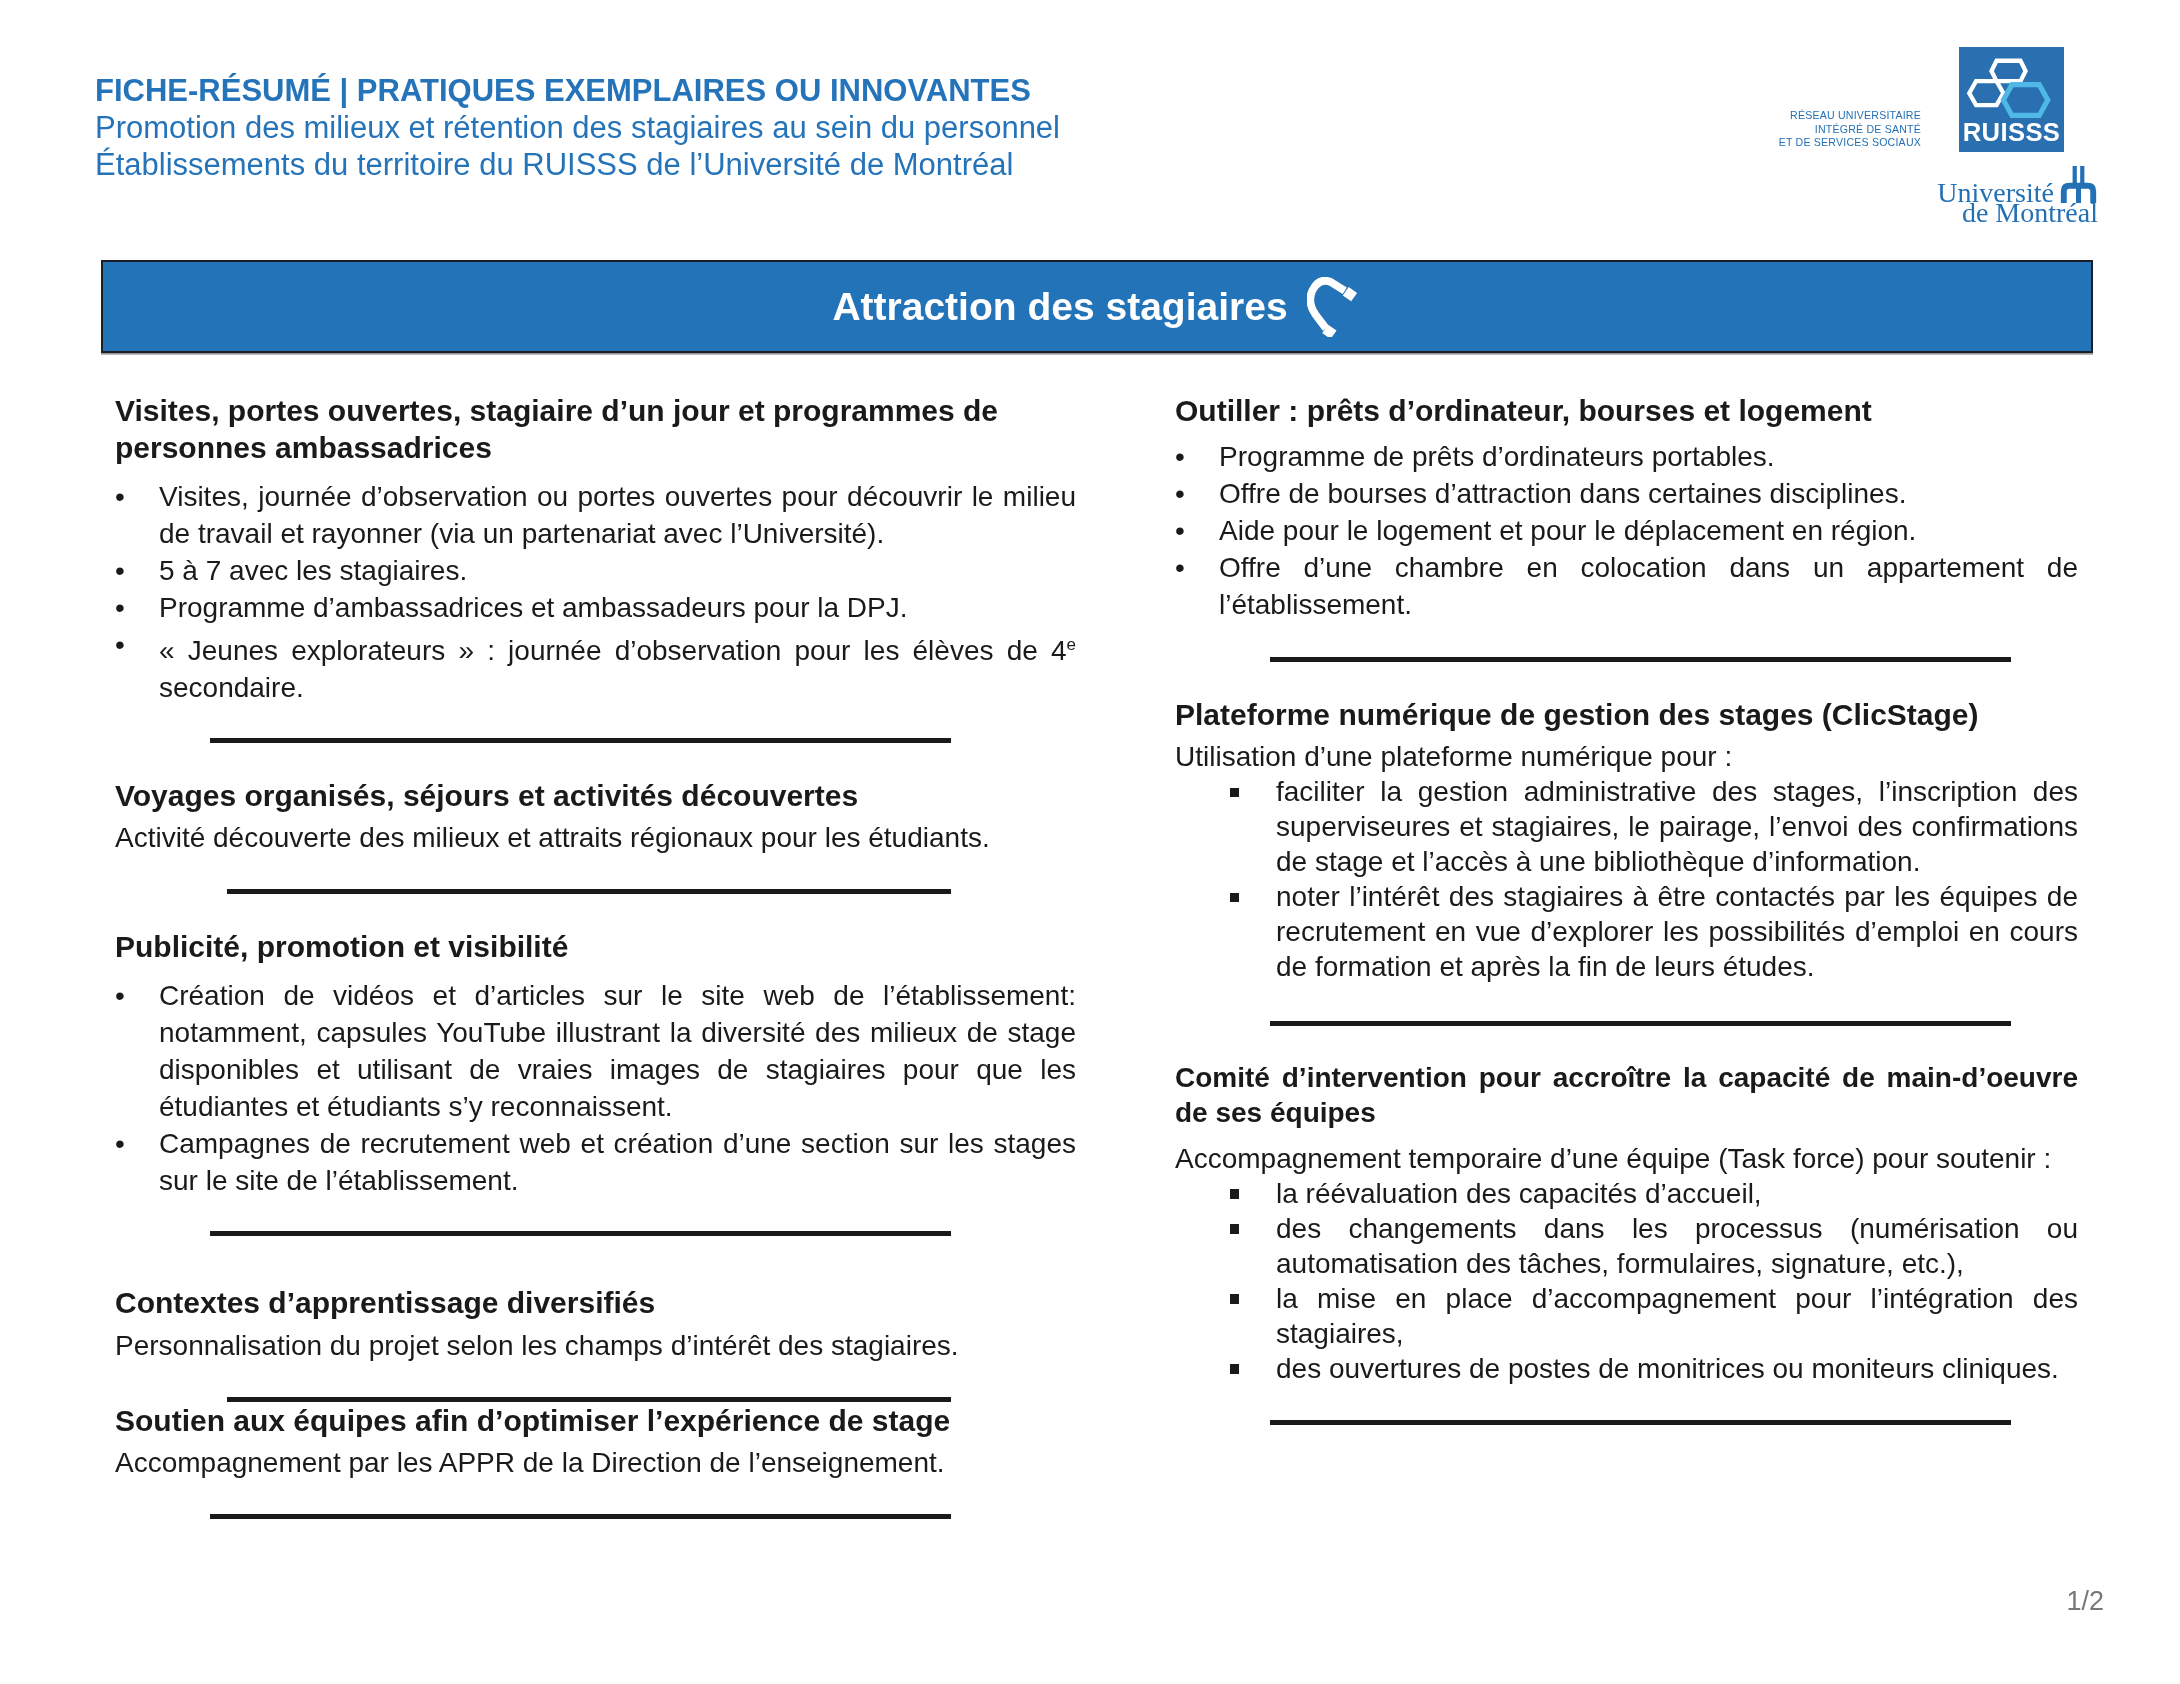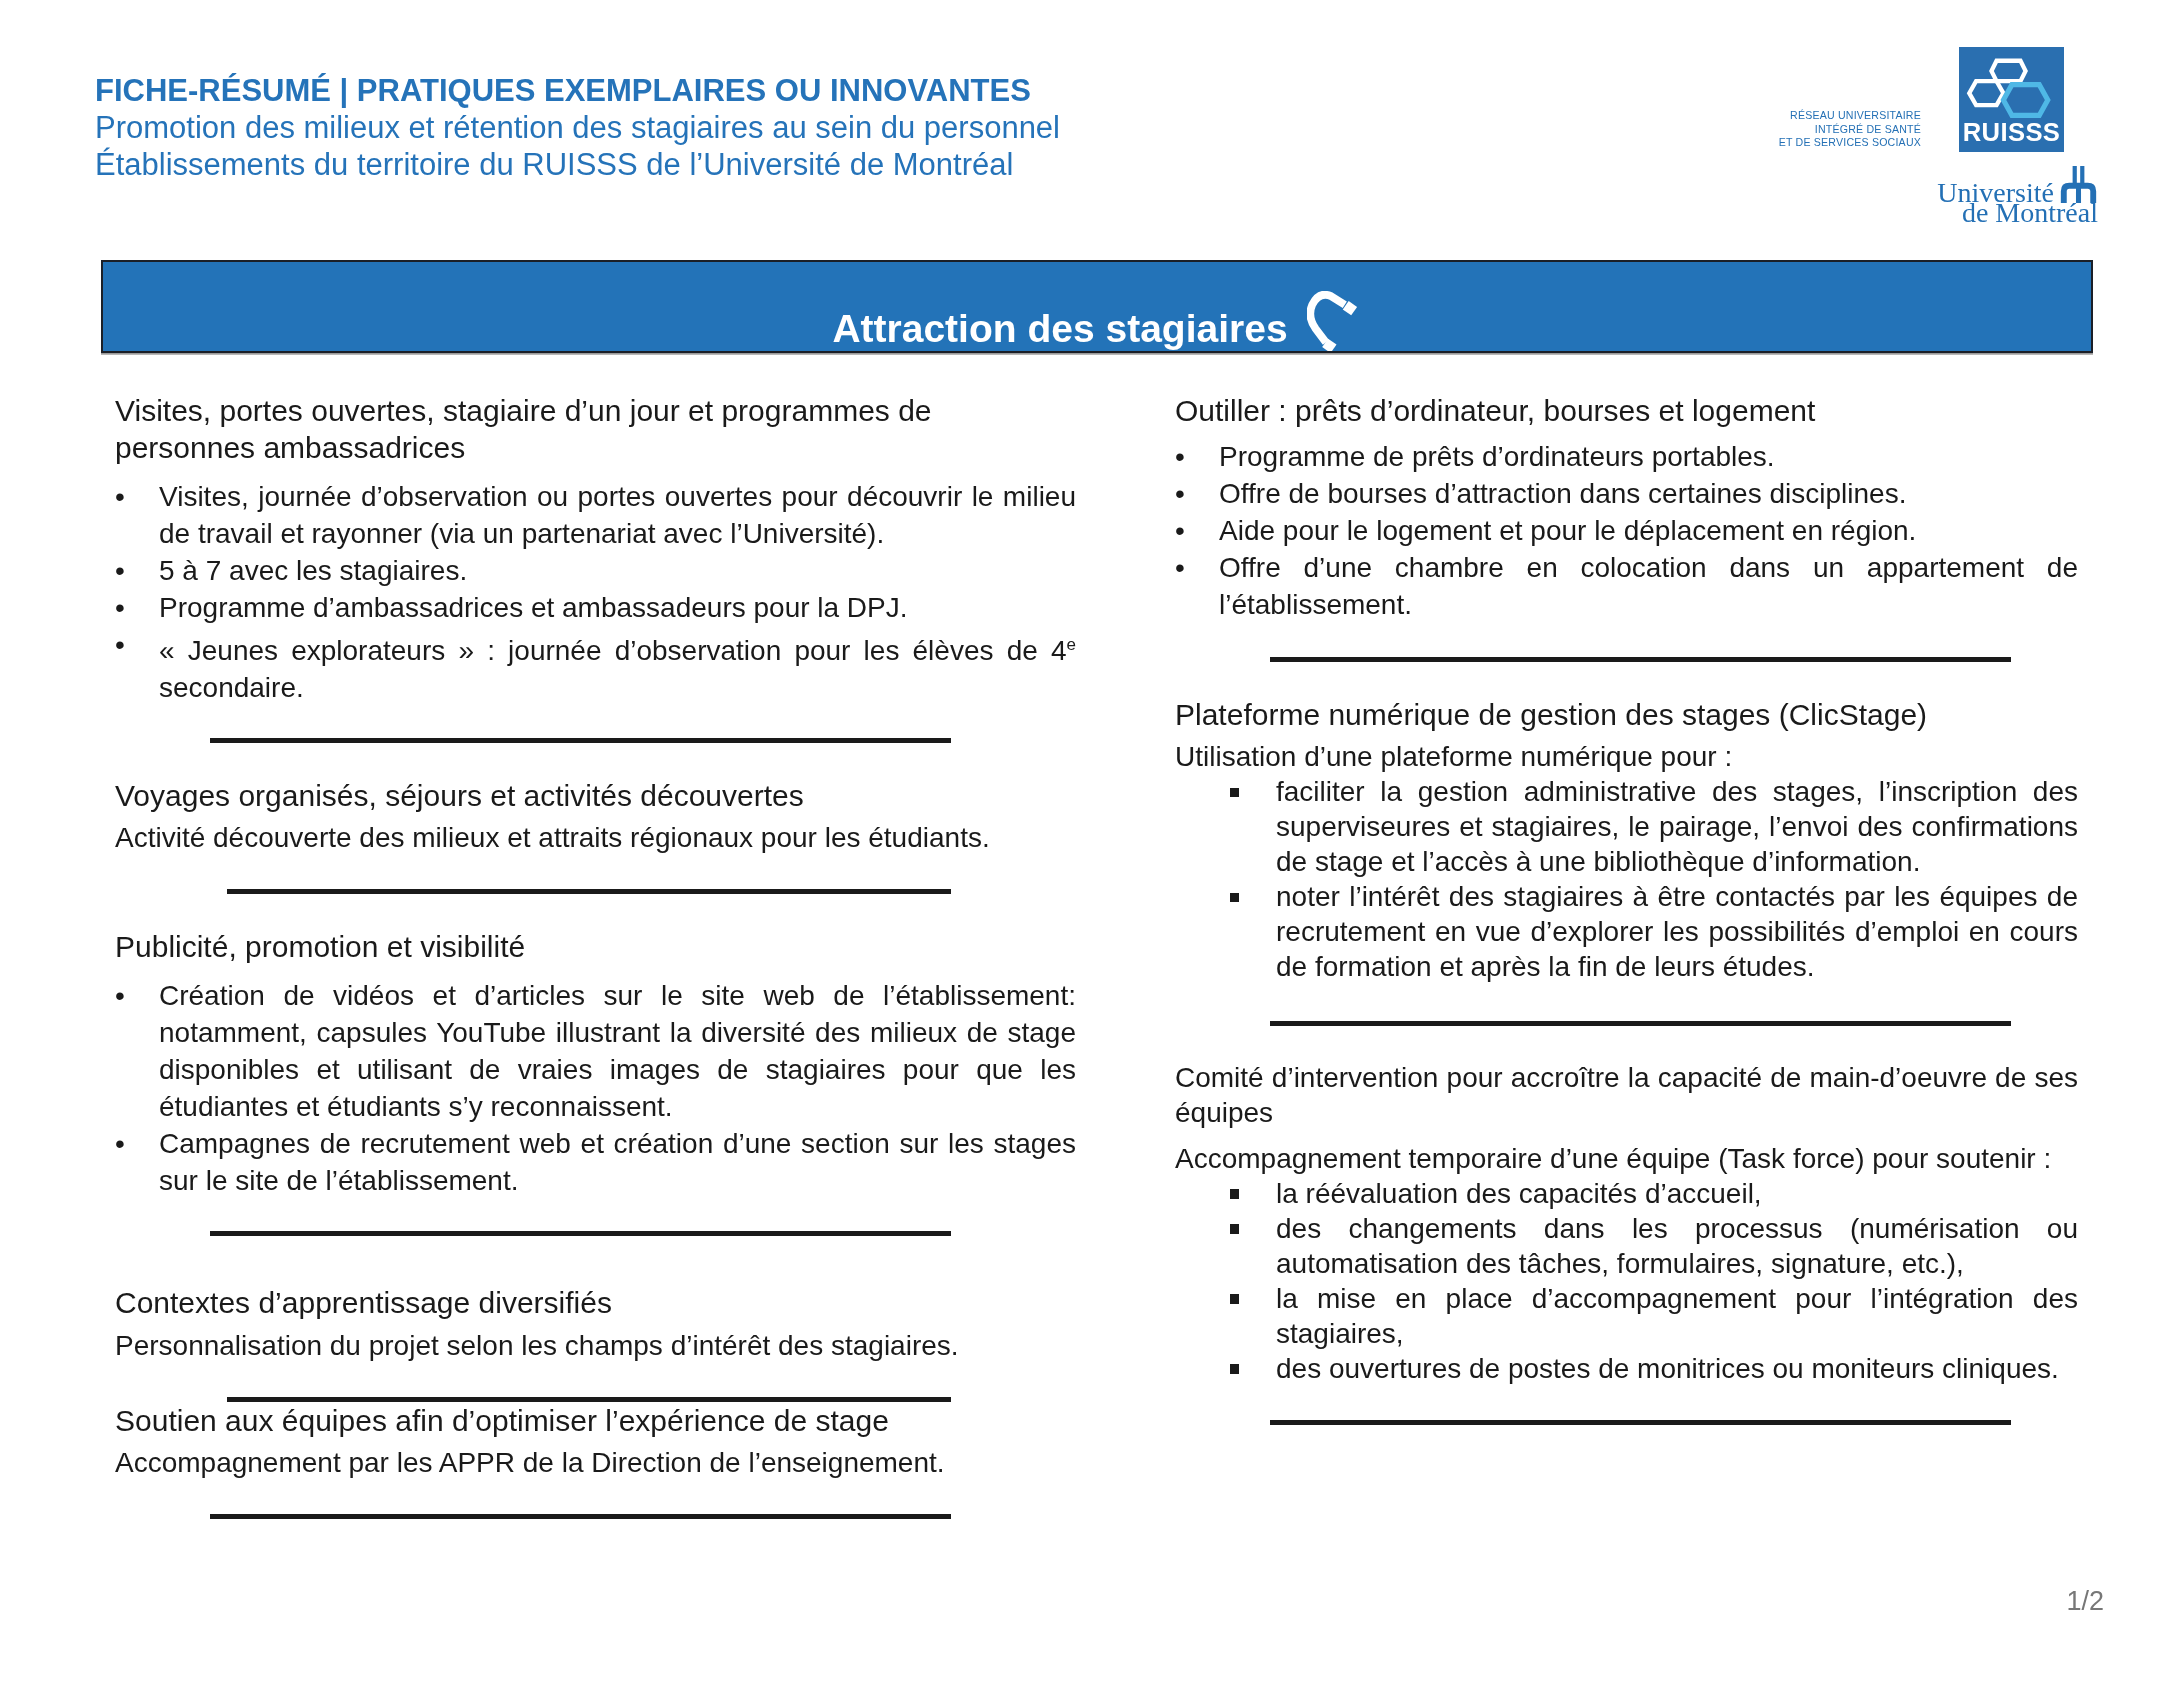--- a/index.html
+++ b/index.html
@@ -16,29 +16,29 @@
   .ruisss-box { position: absolute; right: 66px; top: 0; width: 105px; height: 105px; background: #2a6fb0; }
   .ruisss-box svg { position: absolute; left: 0; top: 0; }
   .ruisss-label { position: absolute; left: 0; right: 0; bottom: 5.1px; text-align: center;
                   color: #fff; font-weight: bold; font-size: 25.6px; letter-spacing: 0.4px; }
   .udem { position: absolute; right: 32px; top: 119px; text-align: right;
           font-family: "Liberation Serif", serif; color: #2470b5; font-size: 28px; line-height: 20.4px; }
   .udem-mark { display: inline-block; vertical-align: bottom; margin-left: 5.1px; }
 
   .banner { position: absolute; left: 101px; top: 260px; width: 1988px; height: 89px;
             background: #2373b8; border: 2.6px solid #1b1f27; box-shadow: 0 1.7px 0 #9a9a9a;
-            display: flex; align-items: flex-end; justify-content: center; }
+            display: flex; align-items: center; justify-content: center; }
   .banner-title { color: #fff; font-weight: bold; font-size: 39px; }
   .magnet { margin-left: 19px; width: 55px; height: 60px; }
 
   .col { position: absolute; top: 392px; }
   .col-left { left: 115px; width: 961px; }
   .col-right { left: 1175px; width: 903px; }
 
-  .sec-title { font-weight: normal; font-size: 30px; line-height: 37px; margin: 0; color: #1a1a1a; }
+  .sec-title { font-weight: bold; font-size: 30px; line-height: 37px; margin: 0; color: #1a1a1a; }
   .sec-body { font-size: 28px; line-height: 35px; margin: 0; }
   .justify { text-align: justify; }
 
   ul.dots { list-style: none; padding: 0; margin: 0; }
   ul.dots li { position: relative; padding-left: 44px; font-size: 28px; line-height: 37px; text-align: justify; }
   ul.dots li .b { position: absolute; left: 0; top: 0; }
   ul.squares { list-style: none; padding: 0; margin: 0 0 0 53px; }
   ul.squares li { position: relative; padding-left: 48px; font-size: 28px; line-height: 35px; text-align: justify; }
   ul.squares li .sq { position: absolute; left: 1.7px; top: 13.6px; width: 9.4px; height: 9.4px; background: #1a1a1a; }
 

